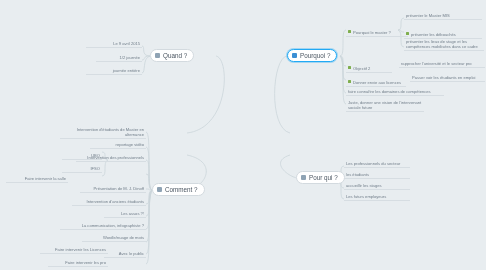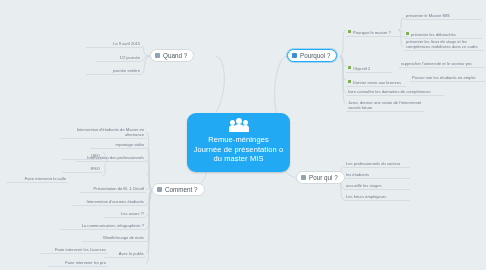--- a/index.html
+++ b/index.html
@@ -171,33 +171,20 @@
       <path d="M152,190 C 146,196 152,229 146,229"></path>
       <path d="M152,190 C 146,198 152,242 146,242"></path>
       <path d="M152,190 C 146,200 152,254 146,254"></path>
       <path d="M152,190 C 146,202 152,264 146,264"></path>
 
       <path d="M108,160 C 102,160 108,152 102,152"></path>
       <path d="M108,160 C 102,162 108,176 102,176"></path>
     </g>
   </svg>
 
-  <div class="central">
-    <div class="people-icon">
-      <div class="h1"></div>
-        <div class="h2"></div>
-        <div class="h3"></div>
-      <div class="b1"></div>
-        <div class="b2"></div>
-        <div class="b3"></div>
-    </div>
-    <div class="title">Remue-méninges
-Journée de présentation   o
-du master MIS</div>
-  </div>
 
   <div class="branch" style="left:150px; top:49px;">
     <span class="sq"></span>
     <span>Quand ?</span>
   </div>
 
   <div class="branch selected" style="left:287px; top:49px;">
     <span class="sq"></span>
     <span>Pourquoi ?</span>
   </div>

